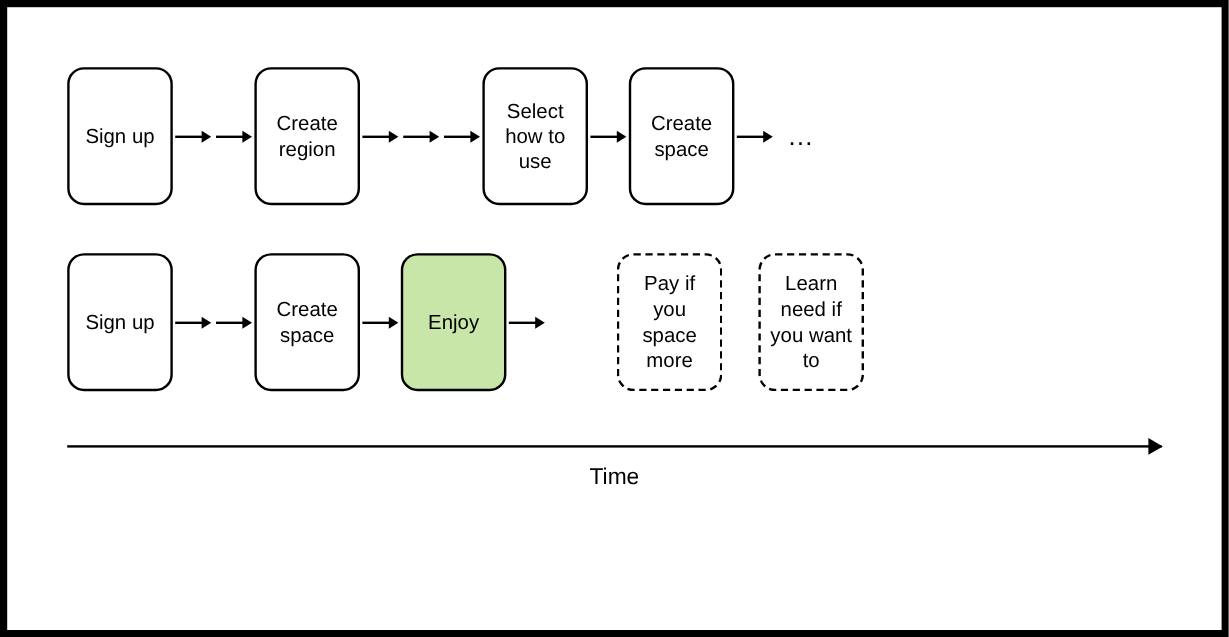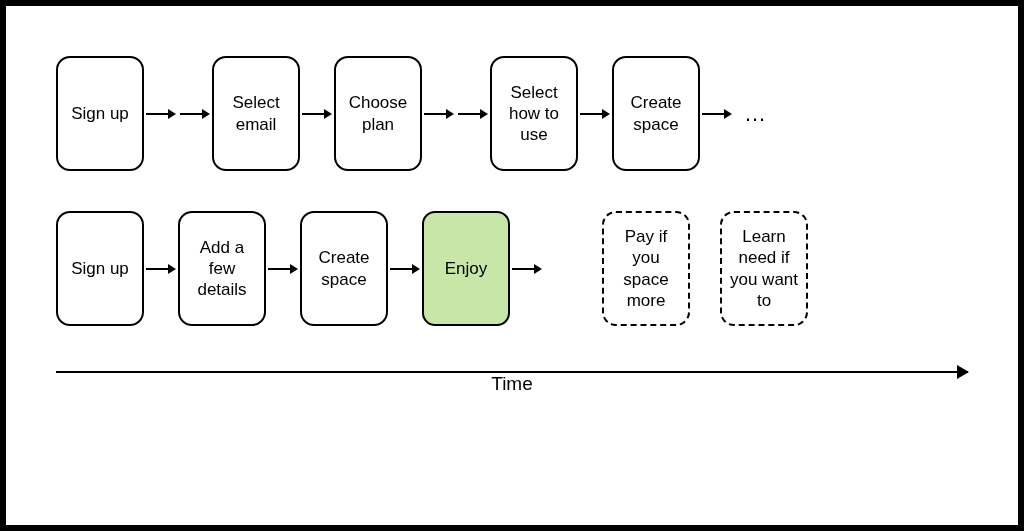--- a/index.html
+++ b/index.html
@@ -33,21 +33,21 @@
       display: flex;
       align-items: center;
       justify-content: center;
       text-align: center;
       font-size: 17px;
       line-height: 1.25;
       padding: 6px;
       background: #fff;
       flex-shrink: 0;
     }
-    .step-box.highlight { background: #c7e6a8; border-radius: 13px; }
+    .step-box.highlight { background: #c7e6a8; }
     .step-box.dashed { border-style: dashed; }
     .arrow {
       display: flex;
       align-items: center;
       flex-shrink: 0;
       width: 30px;
       height: 2px;
       position: relative;
       margin: 0 2px;
     }
@@ -104,62 +104,57 @@
       right: -1px;
       top: 50%;
       width: 0;
       height: 0;
       border-left: 12px solid #000;
       border-top: 7px solid transparent;
       border-bottom: 7px solid transparent;
       transform: translateY(-50%);
     }
     .time-label {
+      margin-top: 14px;
       font-size: 19px;
     }
   </style>
 </head>
 <body>
 
 <div class="frame">
 
   <div class="row">
     <div class="step-box">
         <span>Sign up</span>
       </div>
     <div class="arrow"></div>
     <div class="arrow"></div>
     <div class="step-box">
-        <span>Select email</span>
+        <span>Create region</span>
       </div>
     <div class="arrow"></div>
-    <div class="step-box">
-        <span>Choose plan</span>
-      </div>
     <div class="arrow"></div>
     <div class="arrow"></div>
     <div class="step-box">
         <span>Select how to use</span>
       </div>
     <div class="arrow"></div>
     <div class="step-box">
         <span>Create space</span>
       </div>
     <div class="arrow"></div>
     <span class="ellipsis">…</span>
   </div>
 
   <div class="row row2">
     <div class="step-box">
         <span>Sign up</span>
       </div>
     <div class="arrow"></div>
-    <div class="step-box">
-        <span>Add a few details</span>
-      </div>
     <div class="arrow"></div>
     <div class="step-box">
         <span>Create space</span>
       </div>
     <div class="arrow"></div>
     <div class="step-box highlight">
         <span>Enjoy</span>
       </div>
     <div class="arrow"></div>
     <div class="gap"></div>

